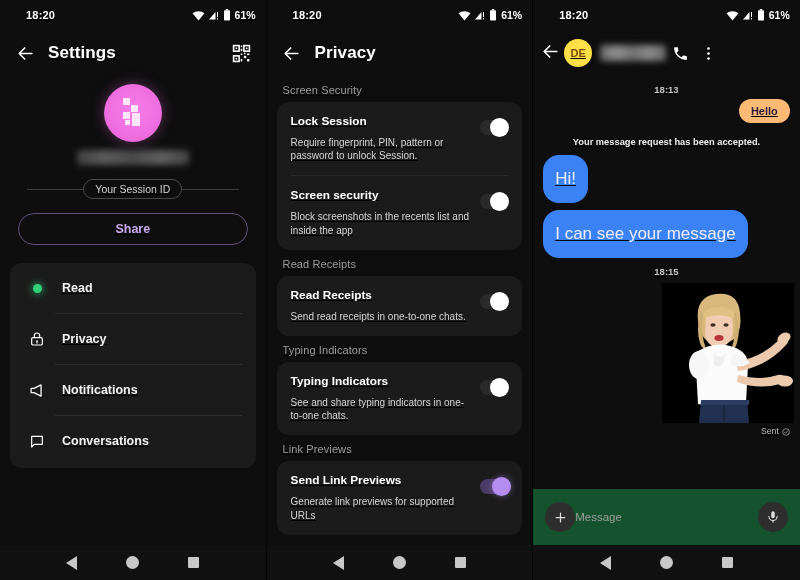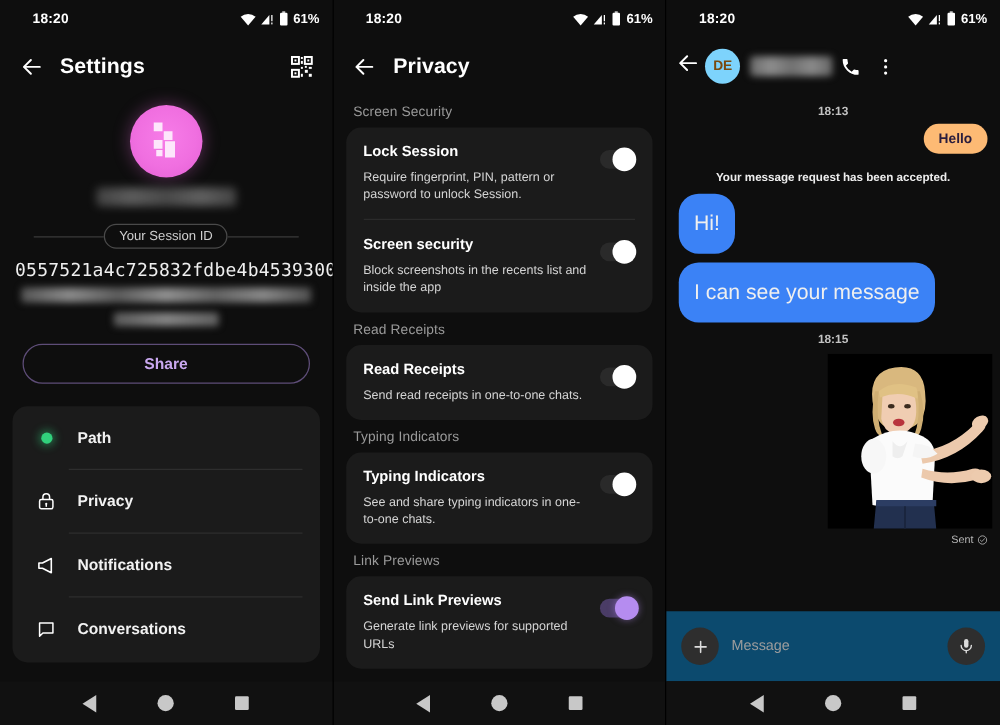--- a/index.html
+++ b/index.html
@@ -2,21 +2,21 @@
 <html><head>
 <meta charset="utf-8">
 <style>
   * { box-sizing: border-box; margin: 0; padding: 0; }
   html, body {
     width: 800px; height: 580px;
     background: #000;
     font-family: "Liberation Sans", sans-serif;
     overflow: hidden;
   }
-  .stage { width: 800px; height: 580px; display: flex; background:#000; }
+  .stage { width: 800px; height: 580px; display: flex; background:#000;text-decoration:underline; }
   .panel {
     width: 266.6px; height: 580px;
     position: relative;
     background: #0e0e0e;
     overflow: hidden;
     border-right: 1px solid #000;
   }
   .panel:last-child { border-right: none; }
 
   
@@ -129,21 +129,21 @@
   }
   .switch.on { background:#4a3c66; }
   .switch.on .knob {
     position:absolute; right:-3px; top:-2px; width: 19px; height: 19px; border-radius:50%;
     background:#b58cf0; box-shadow: 0 0 6px rgba(181,140,240,.5);
   }
 
   
   .chat-appbar { height: 46px; display:flex; align-items:center; padding: 0 8px; }
   .chat-avatar {
-    width: 28px; height: 28px; border-radius:50%; background:#7dd3fc;
+    width: 28px; height: 28px; border-radius:50%; background:#fde047;
     color:#7a4a0d; font-size: 11px; font-weight:700;
     display:flex; align-items:center; justify-content:center; flex:none; margin-left: 4px;
   }
   .chat-name-blur {
     margin-left: 8px; width: 66px; height: 16px; border-radius: 3px;
     background: linear-gradient(90deg,#6a6a6a,#8d8d8d,#707070,#8a8a8a,#666);
     filter: blur(3px);
   }
   .chat-body { position:relative; height: 439px; overflow:hidden; }
   .ts {
@@ -160,21 +160,21 @@
     background:#3b82f6; color:#efefef; font-size: 17px;
     padding: 14px 12px; border-radius: 16px;
   }
   .sticker-wrap { display:flex; justify-content:flex-end; padding: 0 6px; margin-top: 6px; }
   .sticker { width: 132px; height: 140px; position: relative; }
   .sent-row { display:flex; justify-content:flex-end; align-items:flex-end; gap:3px; padding: 3px 10px 0;
     font-size: 8.6px; color:#b8b8b8; }
 
   .composer {
     position:absolute; bottom: 35px; left:0; right:0; height: 56px;
-    background:#0c4a6e; display:flex; align-items:center; padding: 0 12px; gap: 10px;
+    background:#14532d; display:flex; align-items:center; padding: 0 12px; 
   }
   .round-btn {
     width: 30px; height: 30px; border-radius:50%; background:#2e2e2e;
     display:flex; align-items:center; justify-content:center; flex:none;
   }
   .msg-input { flex:1; font-size: 11.5px; color:#9d9d9d; }
 
   
   .navbar {
     position:absolute; bottom:0; left:0; right:0; height: 35px;
@@ -250,37 +250,32 @@
       </div>
     </div>
     <div class="blur-name"></div>
 
     <div class="sid-divider">
       <span class="line"></span>
       <span class="sid-pill">Your Session ID</span>
       <span class="line"></span>
     </div>
 
-    <div class="sid-block">
-      <div class="sid-line1">0557521a4c725832fdbe4b4539300</div>
-      <div class="sid-line2"></div>
-      <div class="sid-line3"></div>
-    </div>
 
     <div class="sid-actions">
       <div class="oval-btn">Share</div>
     </div>
 
     <div class="menu-card">
 
       <div class="menu-row">
         <span class="menu-ic">
             <span class="dot-green"></span>
           </span>
-        <span class="menu-label">Path</span>
+        <span class="menu-label">Read</span>
       </div>
       <div class="menu-sep"></div>
 
       <div class="menu-row">
         <span class="menu-ic">
           <svg width="16" height="16" viewBox="0 0 24 24" fill="none" stroke="#fff" stroke-width="1.8">
             <rect x="4" y="10" width="16" height="11" rx="2"></rect>
               <path d="M8 10V7a4 4 0 0 1 8 0v3"></path>
               <circle cx="12" cy="15" r="1.3" fill="#fff" stroke="none"></circle>
               <path d="M12 16v2" stroke-linecap="round"></path>

